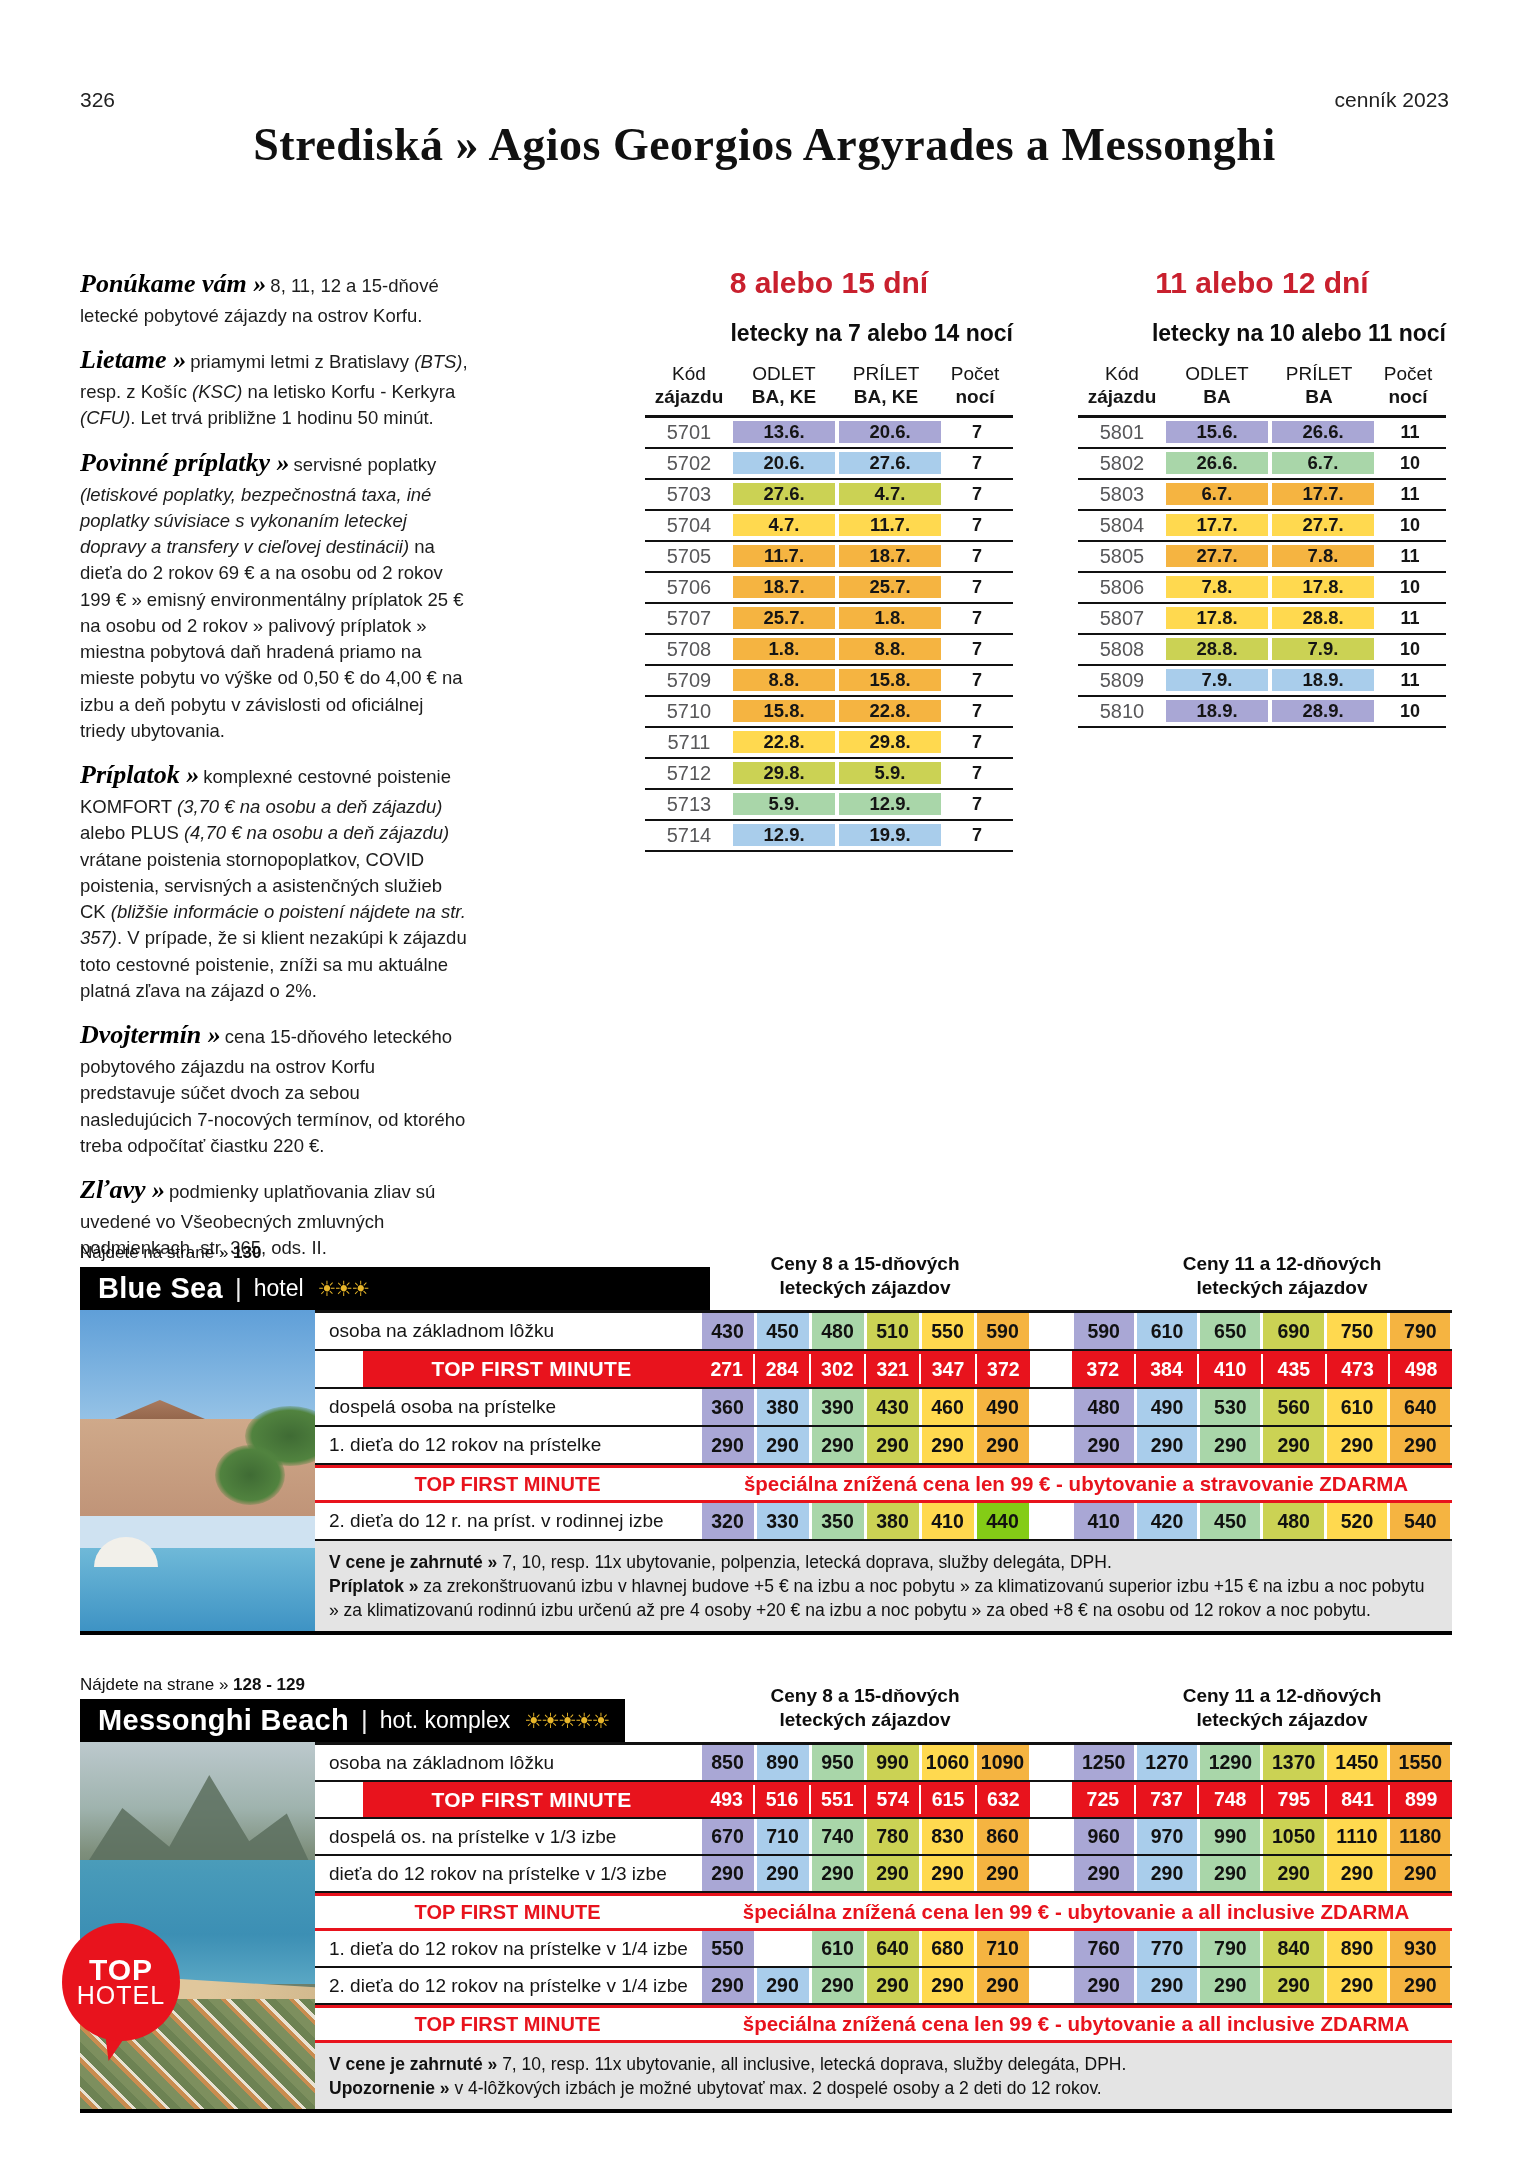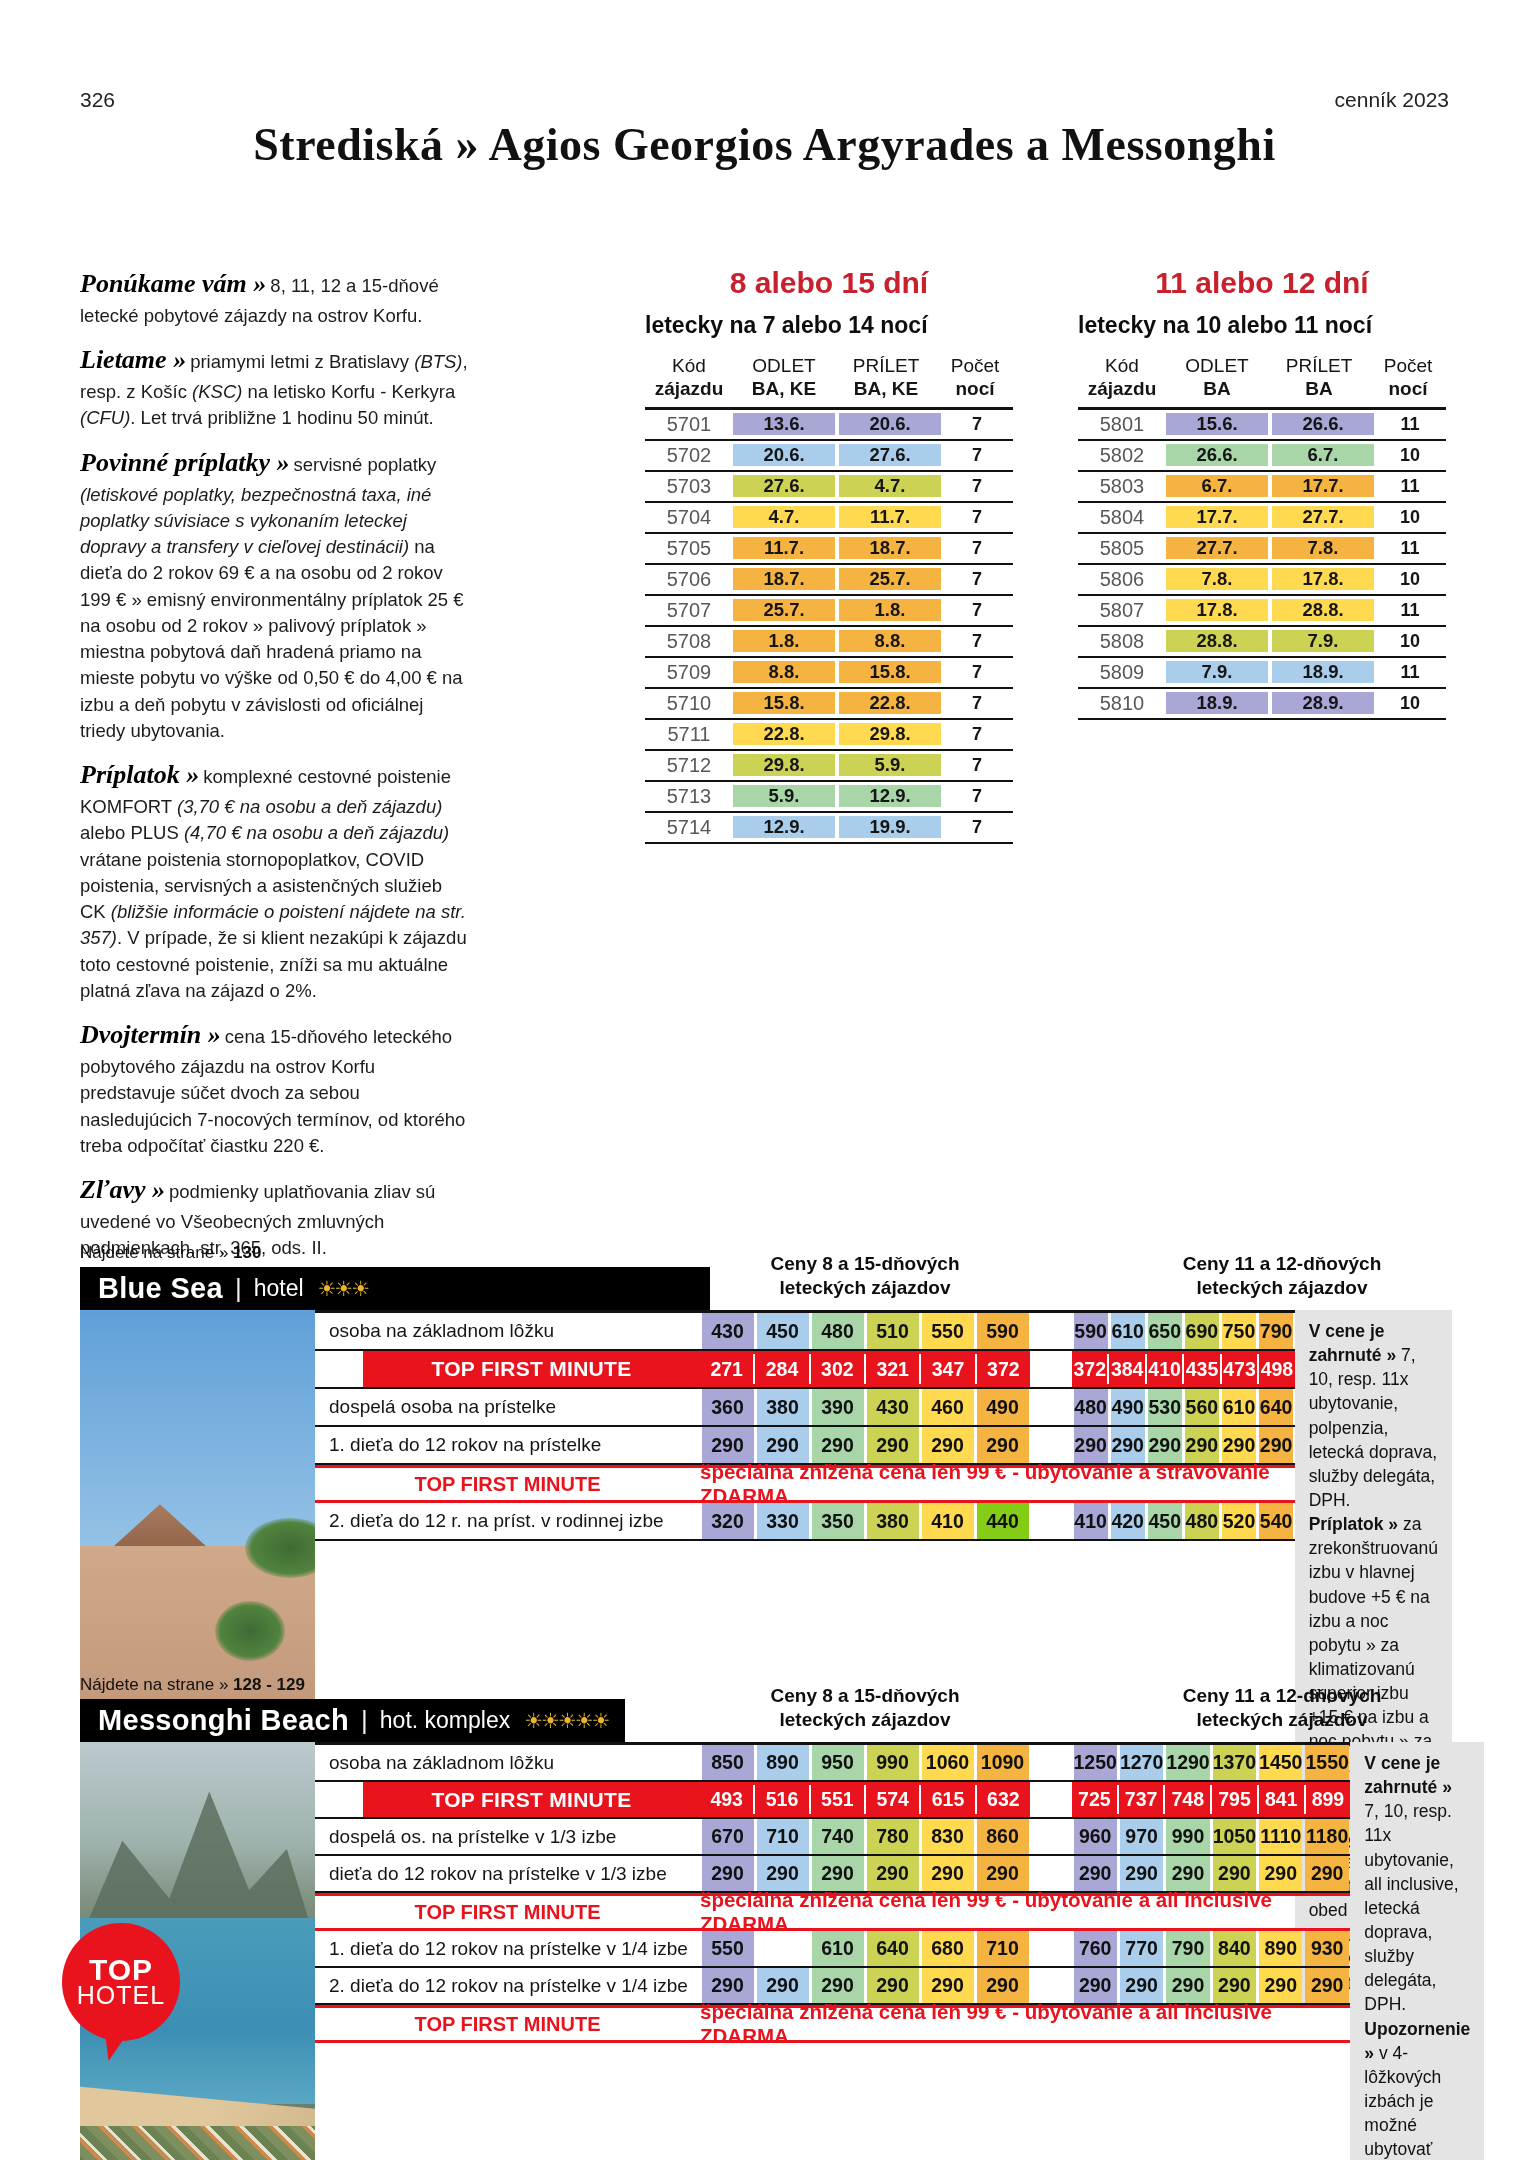--- a/index.html
+++ b/index.html
@@ -13,21 +13,21 @@
   
   .intro{position:absolute;top:266px;left:80px;width:392px;}
   .para{margin:0 0 13px 0;font-size:18.5px;line-height:1.42;color:#1c1c1c;}
   .para .lead{font-family:"Liberation Serif",serif;font-style:italic;font-weight:700;font-size:26px;
               padding-right:4px;color:#000;}
   .para .it{font-style:italic;}
   
   .ft{position:absolute;top:266px;width:368px;}
   .ft1{left:645px;} .ft2{left:1078px;}
   .ft-title{text-align:center;font-size:30px;font-weight:700;color:#c9202e;}
-  .ft-sub{text-align:left;font-size:23px;font-weight:700;margin-top:12px;color:#0d0d0d;}
+  .ft-sub{text-align:right;font-size:23px;font-weight:700;margin-top:20px;color:#0d0d0d;}
   .ft-head{display:flex;align-items:flex-end;margin-top:16px;border-bottom:3px solid #111;
            padding-bottom:6px;font-size:19px;line-height:1.2;text-align:center;}
   .ft-head b{display:block;}
   .ft-row{display:flex;height:29px;border-bottom:2.5px solid #111;align-items:center;}
   .fc-code{flex:0 0 88px;display:flex;align-items:center;justify-content:center;
            color:#58585a;font-size:20px;}
   .fc-d{flex:0 0 102px;display:flex;align-items:center;justify-content:center;
         font-weight:700;font-size:18.5px;}
   .fc-d.dep{border-right:4px solid #fff;}
   .fc-n{flex:1;display:flex;align-items:center;justify-content:center;font-weight:600;font-size:18px;}
@@ -40,21 +40,21 @@
   .h-bar{height:43px;background:#000;color:#fff;display:flex;align-items:center;padding-left:18px;gap:12px;}
   .h-name{font-weight:700;font-size:29px;letter-spacing:.3px;}
   .h-div{font-size:26px;font-weight:300;color:#eee;}
   .h-cat{font-size:23px;font-weight:400;}
   .suns{color:#e8b62a;font-size:21px;letter-spacing:-2px;margin-left:2px;}
   .grp-titles{position:absolute;top:2px;height:62px;font-size:19px;font-weight:700;line-height:1.25;
               text-align:center;color:#0d0d0d;display:flex;align-items:center;justify-content:center;}
   .gt1{left:595px;width:380px;} .gt2{left:1012px;width:380px;}
   .h-body{display:flex;}
   .photo{flex:0 0 235px;position:relative;overflow:hidden;}
-  .h-right{flex:1;display:flex;flex-direction:row;}
+  .h-right{flex:1;display:flex;flex-direction:column;}
   .rows{border-top:3px solid #111;}
   .prow{display:flex;border-bottom:2px solid #111;align-items:stretch;}
   .h-blue .prow{height:36px;} .h-mess .prow{height:35px;}
   .zone-label{flex:0 0 385px;display:flex;align-items:center;padding-left:14px;font-size:19px;box-sizing:border-box;}
   .zone-cells{flex:1;display:flex;}
   .grpL{flex:0 0 330px;display:flex;}
   .ggap{flex:0 0 42px;}
   .grpR{flex:1;display:flex;}
   .cell{flex:1;margin:0 1.5px;display:flex;align-items:center;justify-content:center;
         font-weight:700;font-size:19.5px;color:#111;}

